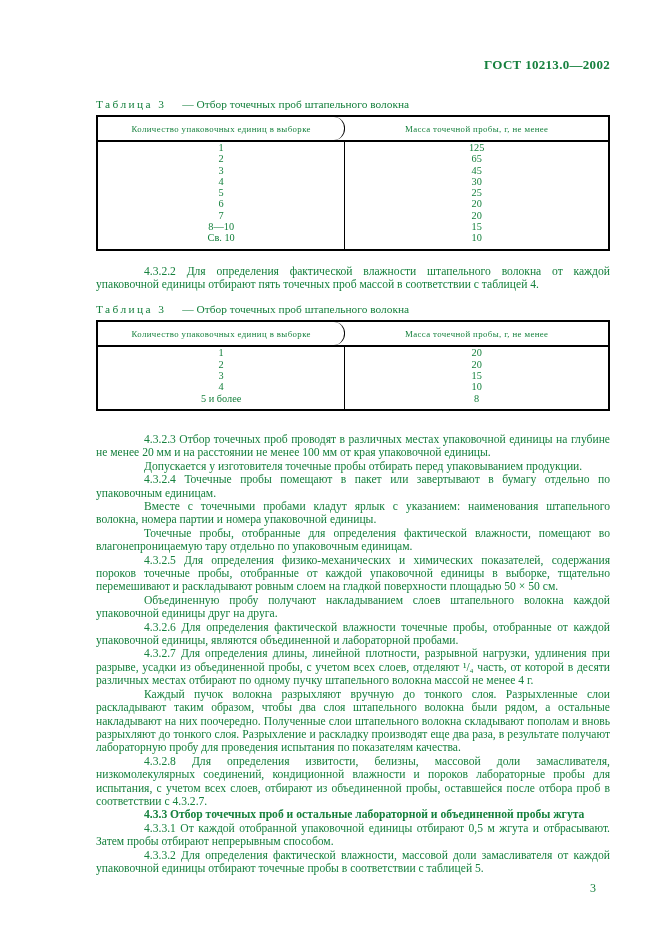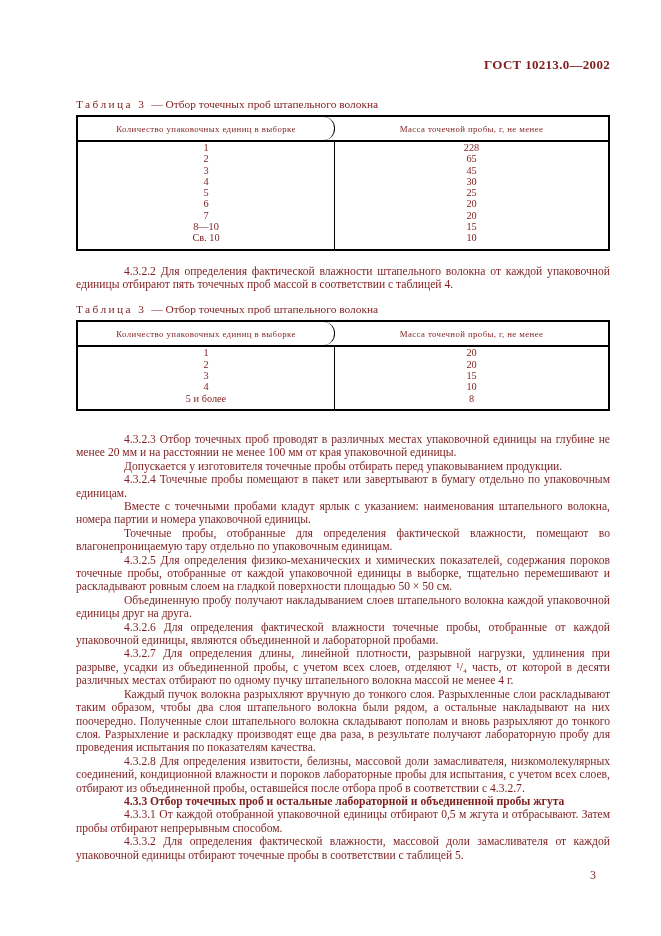--- a/index.html
+++ b/index.html
@@ -2,43 +2,43 @@
 <html><head>
 <meta charset="utf-8">
 <style>
   html, body { margin: 0; padding: 0; background: #ffffff; }
   .page {
     position: relative;
     width: 661px;
     height: 936px;
     margin: 0 auto;
     background: #ffffff;
-    color: #7f1d1d;
+    color: #15803d;
     font-family: "Liberation Serif", "DejaVu Serif", serif;
     box-sizing: border-box;
-    padding: 0 51px 0 76px;
+    padding: 0 51px 0 96px;
     overflow: hidden;
   }
   .doc-header {
     padding-top: 57px;
     text-align: right;
     font-weight: bold;
     font-size: 13px;
     line-height: 16px;
     letter-spacing: 0.3px;
   }
   .tbl-caption {
     font-size: 11.4px;
     line-height: 14px;
     white-space: nowrap;
   }
   .caption3 { margin-top: 24px; }
   .caption4 { margin-top: 11px; }
   .cap-label { letter-spacing: 2.4px; }
-  .cap-title { margin-left: 5px; }
+  .cap-title { margin-left: 16px; }
   .gtable {
     margin-top: 4px;
     border: 2px solid #000;
     width: 100%;
     box-sizing: border-box;
   }
   .g-hrow {
     display: flex;
     border-bottom: 2px solid #000;
   }
@@ -92,21 +92,21 @@
     <span class="cap-label">Таблица 3</span><span class="cap-title">— Отбор точечных проб штапельного волокна</span>
   </div>
 
   <div class="gtable">
       <div class="g-hrow">
         <div class="g-hcell first">Количество упаковочных единиц в выборке</div>
         <div class="g-hcell">Масса точечной пробы, г, не менее</div>
       </div>
       <div class="g-row">
         <div class="g-cell first">1</div>
-        <div class="g-cell">228</div>
+        <div class="g-cell">125</div>
       </div>
       <div class="g-row">
         <div class="g-cell first">2</div>
         <div class="g-cell">65</div>
       </div>
       <div class="g-row">
         <div class="g-cell first">3</div>
         <div class="g-cell">45</div>
       </div>
       <div class="g-row">

